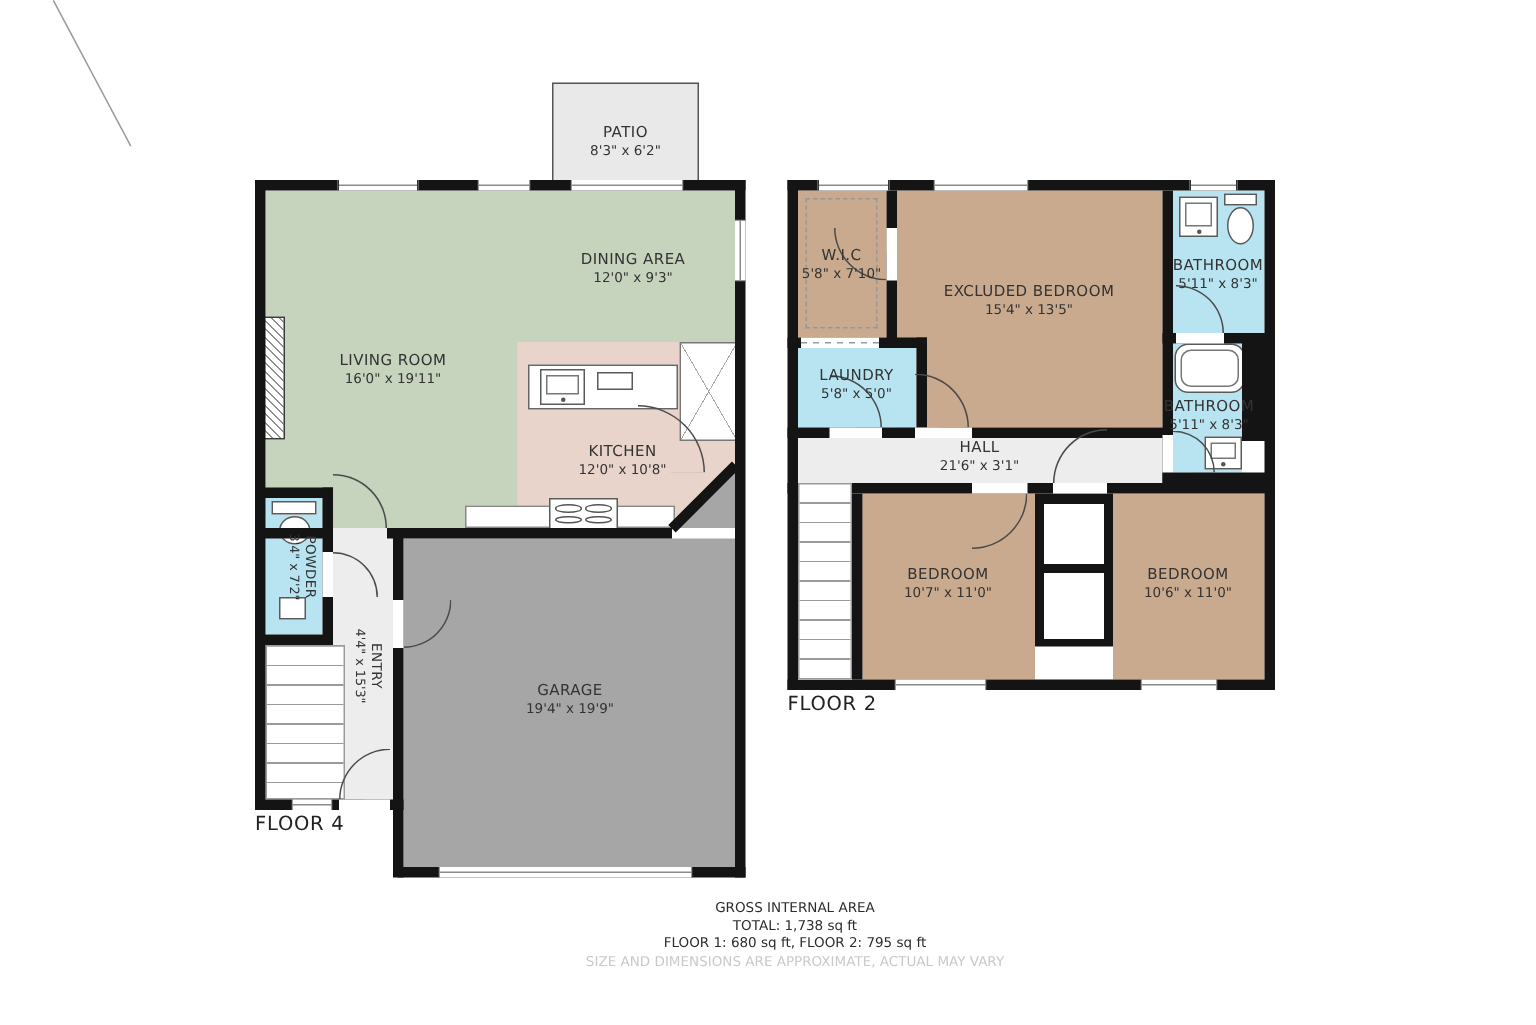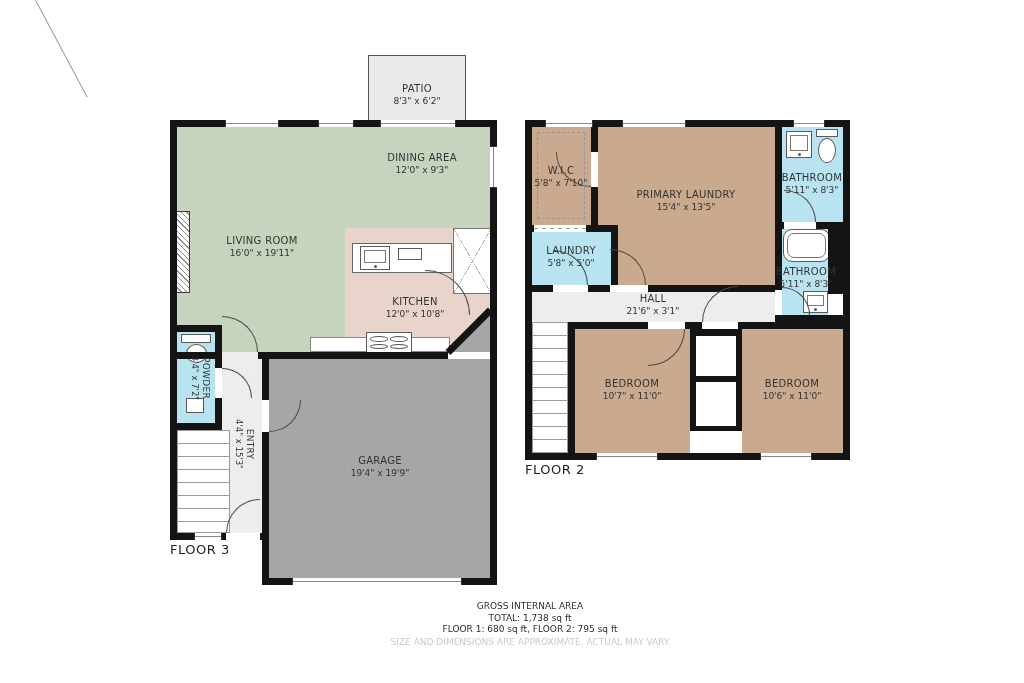--- a/index.html
+++ b/index.html
@@ -104,21 +104,21 @@
   <div class="arc tl" style="left:226px;top:499px;width:34px;height:34px;"></div>
   <div class="arc tr" style="left:222px;top:316px;width:36px;height:36px;"></div>
   <div class="arc tr" style="left:222px;top:368px;width:30px;height:30px;"></div>
   <div class="arc tr" style="left:425px;top:270px;width:45px;height:45px;"></div>
   <div class="arc br" style="left:269px;top:400px;width:32px;height:32px;"></div>
 
   <div class="lbl" style="left:367px;top:83px;width:100px;">
     <div class="nm">PATIO</div>
     <div class="dm">8'3" x 6'2"</div>
   </div>
-  <div class="lbl" style="left:362px;top:152px;width:120px;">
+  <div class="lbl" style="left:362px;top:168px;width:120px;">
     <div class="nm">DINING AREA</div>
     <div class="dm">12'0" x 9'3"</div>
   </div>
   <div class="lbl" style="left:197px;top:235px;width:130px;">
     <div class="nm">LIVING ROOM</div>
     <div class="dm">16'0" x 19'11"</div>
   </div>
   <div class="lbl" style="left:350px;top:296px;width:130px;">
     <div class="nm">KITCHEN</div>
     <div class="dm">12'0" x 10'8"</div>
@@ -128,21 +128,21 @@
     <div class="dm">3'4" x 7'2"</div>
   </div>
   <div class="lbl vl" style="left:205px;top:429px;width:70px;height:30px;">
     <div class="nm">ENTRY</div>
     <div class="dm">4'4" x 15'3"</div>
   </div>
   <div class="lbl" style="left:315px;top:455px;width:130px;">
     <div class="nm">GARAGE</div>
     <div class="dm">19'4" x 19'9"</div>
   </div>
-  <div class="tag" style="left:170px;top:542px;">FLOOR 3</div>
+  <div class="tag" style="left:170px;top:542px;">FLOOR 4</div>
 
   <div class="f" style="left:532px;top:127px;width:59px;height:98px;background:#c9aa8e;"></div>
   <div class="f" style="left:598px;top:127px;width:177px;height:158px;background:#c9aa8e;"></div>
   <div class="f" style="left:782px;top:127px;width:61px;height:95px;background:#b8e4f1;"></div>
   <div class="f" style="left:782px;top:229px;width:46px;height:86px;background:#b8e4f1;"></div>
   <div class="f" style="left:532px;top:232px;width:79px;height:53px;background:#b8e4f1;"></div>
   <div class="f" style="left:532px;top:292px;width:243px;height:30px;background:#ededed;"></div>
   <div class="f" style="left:575px;top:329px;width:115px;height:124px;background:#c9aa8e;"></div>
   <div class="f" style="left:742px;top:329px;width:101px;height:124px;background:#c9aa8e;"></div>
 
@@ -201,21 +201,21 @@
   <div class="arc tr" style="left:784px;top:190px;width:32px;height:32px;"></div>
   <div class="arc tr" style="left:782px;top:287px;width:28px;height:28px;"></div>
   <div class="arc br" style="left:648px;top:329px;width:37px;height:37px;"></div>
   <div class="arc tl" style="left:702px;top:286px;width:36px;height:36px;"></div>
 
   <div class="lbl" style="left:516px;top:165px;width:90px;text-align:center;">
     <div class="nm">W.I.C</div>
     <div class="dm">5'8" x 7'10"</div>
   </div>
   <div class="lbl" style="left:611px;top:189px;width:150px;">
-    <div class="nm">PRIMARY LAUNDRY</div>
+    <div class="nm">EXCLUDED BEDROOM</div>
     <div class="dm">15'4" x 13'5"</div>
   </div>
   <div class="lbl" style="left:767px;top:172px;width:90px;">
     <div class="nm">BATHROOM</div>
     <div class="dm">5'11" x 8'3"</div>
   </div>
   <div class="lbl" style="left:521px;top:245px;width:100px;">
     <div class="nm">LAUNDRY</div>
     <div class="dm">5'8" x 5'0"</div>
   </div>

